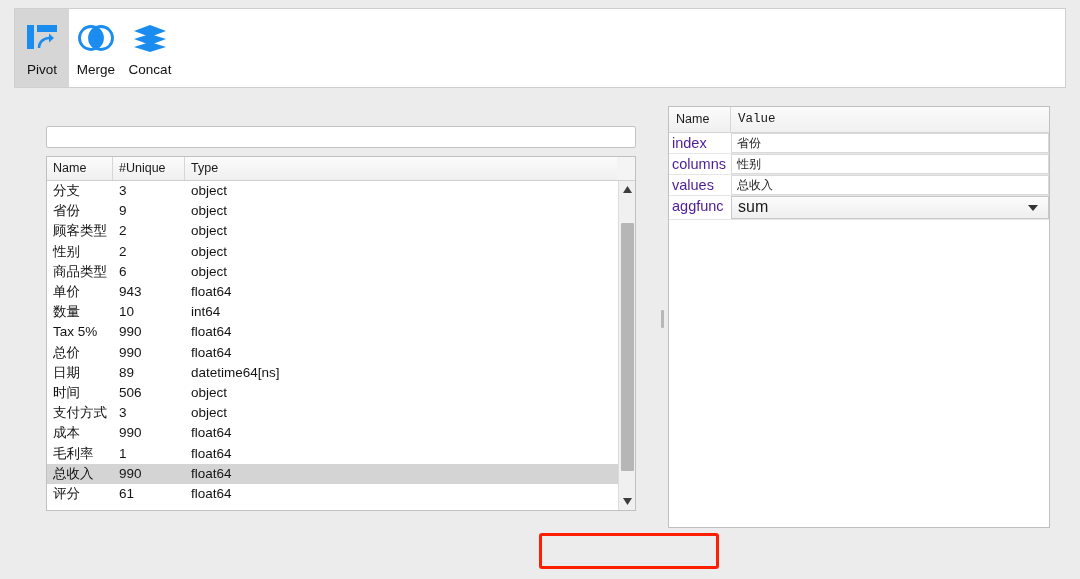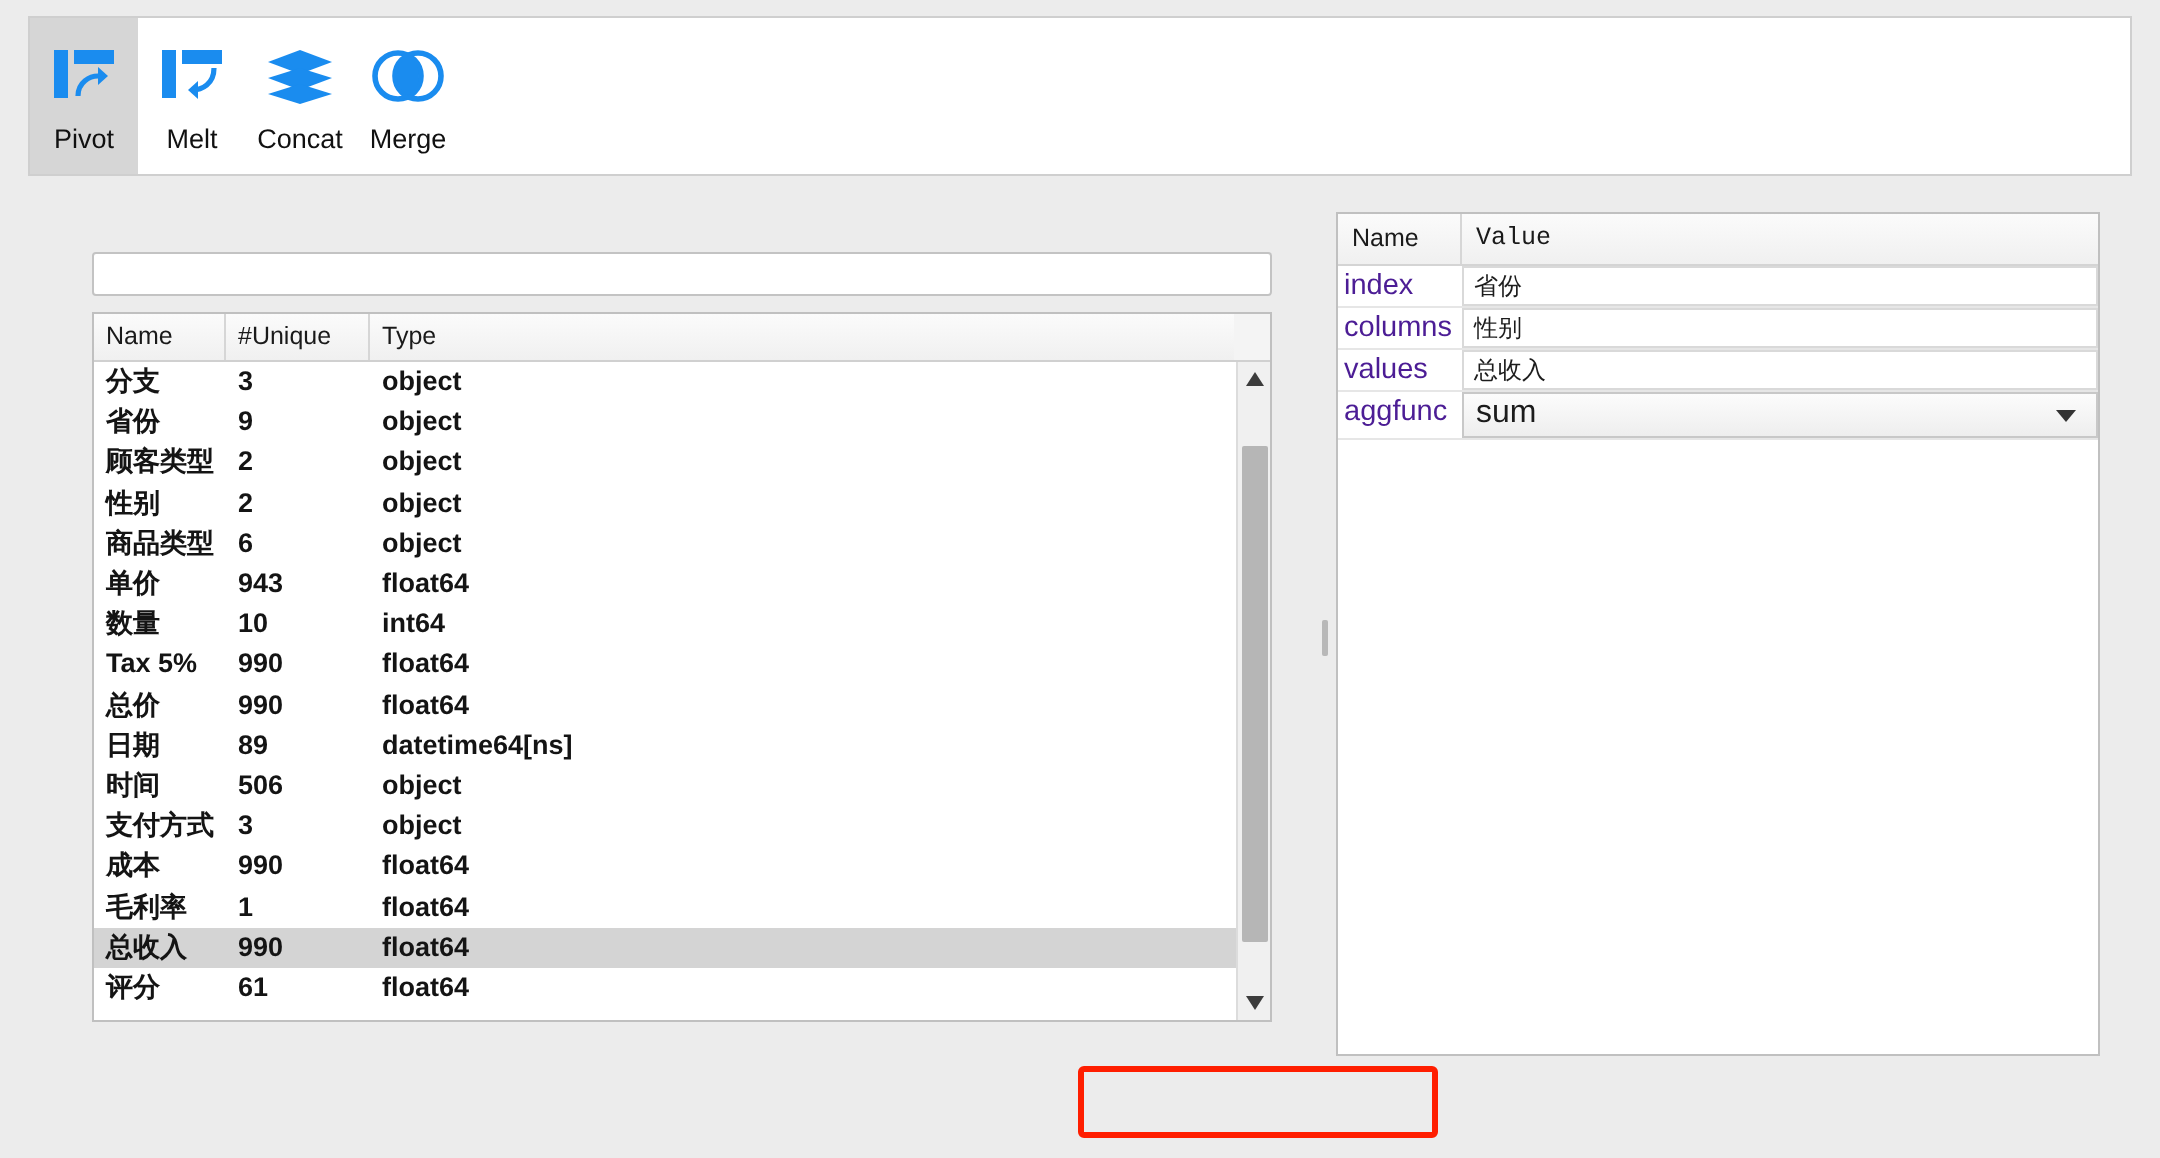--- a/index.html
+++ b/index.html
@@ -85,21 +85,21 @@
     color: #1a1a1a;
     line-height: 23px;
     padding-left: 6px;
     border-right: 1px solid #d6d6d6;
     background: linear-gradient(#fbfbfb, #f0f0f0);
   }
   .ft-c0 { width: 66px; }
   .ft-c1 { width: 72px; }
   .ft-c2 { width: 432px; border-right: none !important; }
 
-  .ft-body { position: relative; font-weight: bold; }
+  .ft-body { position: relative; }
   .ft-row {
     display: flex;
     height: 20.2px;
     align-items: center;
   }
   .ft-row.sel { background: #d4d4d4; }
   .ft-row div {
     font-size: 13.5px;
     color: #141414;
     padding-left: 6px;
@@ -244,54 +244,43 @@
         <svg width="34" height="30" viewBox="0 0 34 30">
           <rect x="2" y="2" width="7" height="24" fill="#1a8cef"></rect>
           <rect x="12" y="2" width="20" height="7" fill="#1a8cef"></rect>
           <path d="M14 25 C14 18, 20 15, 24 15" stroke="#1a8cef" stroke-width="2.6" fill="none"></path>
           <path d="M24 10.5 L29 15 L24 19.5 Z" fill="#1a8cef"></path>
         </svg>
       </span>
       <span class="lbl">Pivot</span>
     </div>
 
+
     <div class="ribbon-btn">
       <span class="ico">
-        <svg width="34" height="30" viewBox="0 0 34 30">
-          <rect x="2" y="2" width="7" height="24" fill="#1a8cef"></rect>
-          <rect x="12" y="2" width="20" height="7" fill="#1a8cef"></rect>
-          <path d="M28 11 C28 19, 22 22, 17 22" stroke="#1a8cef" stroke-width="2.6" fill="none"></path>
-          <path d="M20 17.5 L15 22 L20 26.5 Z" fill="#1a8cef"></path>
+        <svg width="40" height="30" viewBox="0 0 40 30">
+          <circle cx="15" cy="15" r="11.5" fill="none" stroke="#1a8cef" stroke-width="2.8"></circle>
+          <circle cx="25" cy="15" r="11.5" fill="none" stroke="#1a8cef" stroke-width="2.8"></circle>
+          <path d="M20 5.2 A11.5 11.5 0 0 1 20 24.8 A11.5 11.5 0 0 1 20 5.2 Z" fill="#1a8cef"></path>
         </svg>
       </span>
-      <span class="lbl">Melt</span>
+      <span class="lbl">Merge</span>
     </div>
 
     <div class="ribbon-btn">
       <span class="ico">
         <svg width="38" height="30" viewBox="0 0 38 30">
           <path d="M19 2 L35 8 L19 14 L3 8 Z" fill="#1a8cef"></path>
           <path d="M19 11 L35 16 L19 22 L3 16 Z" fill="#1a8cef"></path>
           <path d="M19 19 L35 24 L19 29 L3 24 Z" fill="#1a8cef"></path>
         </svg>
       </span>
       <span class="lbl">Concat</span>
     </div>
 
-    <div class="ribbon-btn">
-      <span class="ico">
-        <svg width="40" height="30" viewBox="0 0 40 30">
-          <circle cx="15" cy="15" r="11.5" fill="none" stroke="#1a8cef" stroke-width="2.8"></circle>
-          <circle cx="25" cy="15" r="11.5" fill="none" stroke="#1a8cef" stroke-width="2.8"></circle>
-          <path d="M20 5.2 A11.5 11.5 0 0 1 20 24.8 A11.5 11.5 0 0 1 20 5.2 Z" fill="#1a8cef"></path>
-        </svg>
-      </span>
-      <span class="lbl">Merge</span>
-    </div>
-
   </div>
 </div>
 
 <input id="filter-input" type="text" value="" style="">
 
 <div id="fields-table">
   <div class="ft-header">
     <div class="ft-c0">Name</div>
     <div class="ft-c1">#Unique</div>
     <div class="ft-c2">Type</div>

